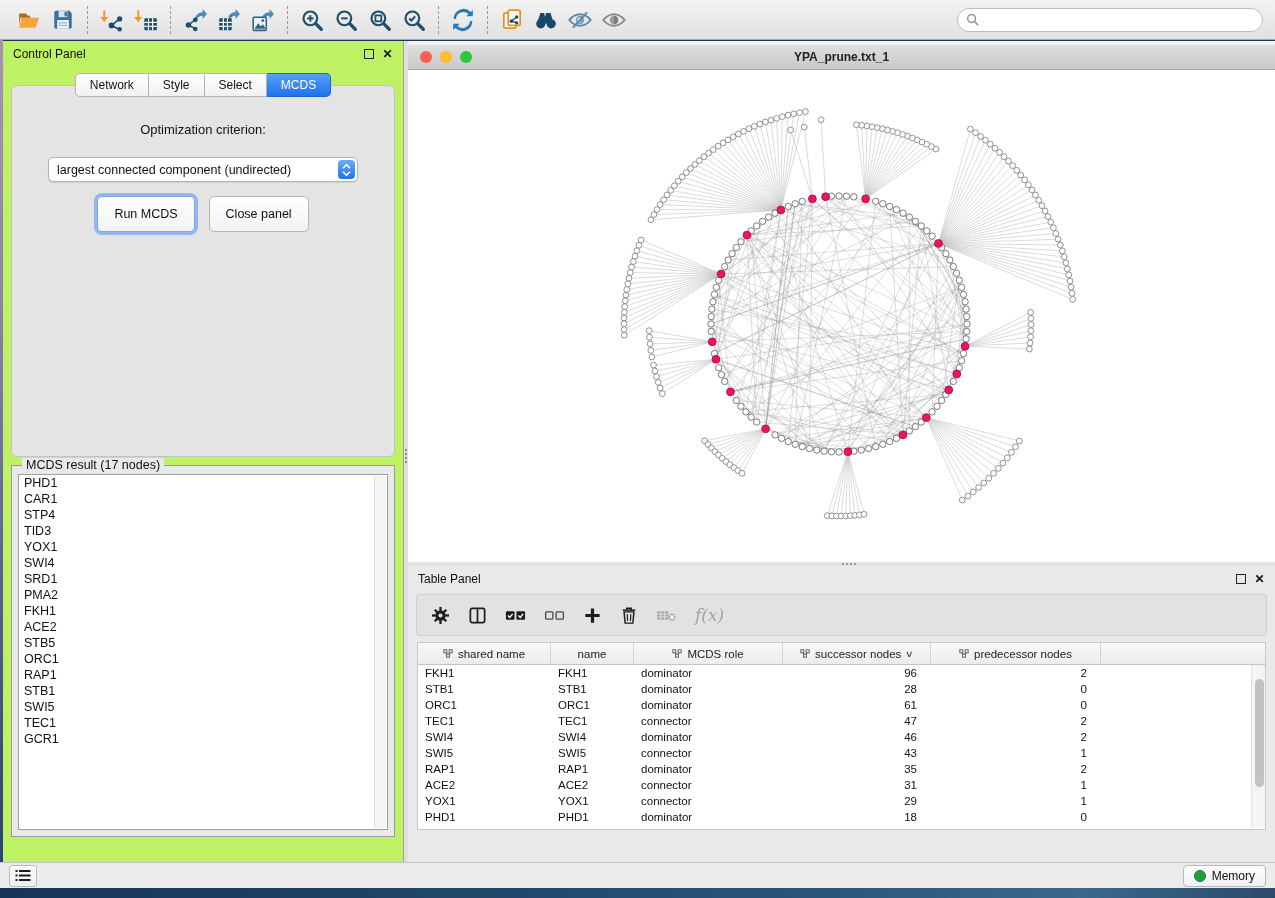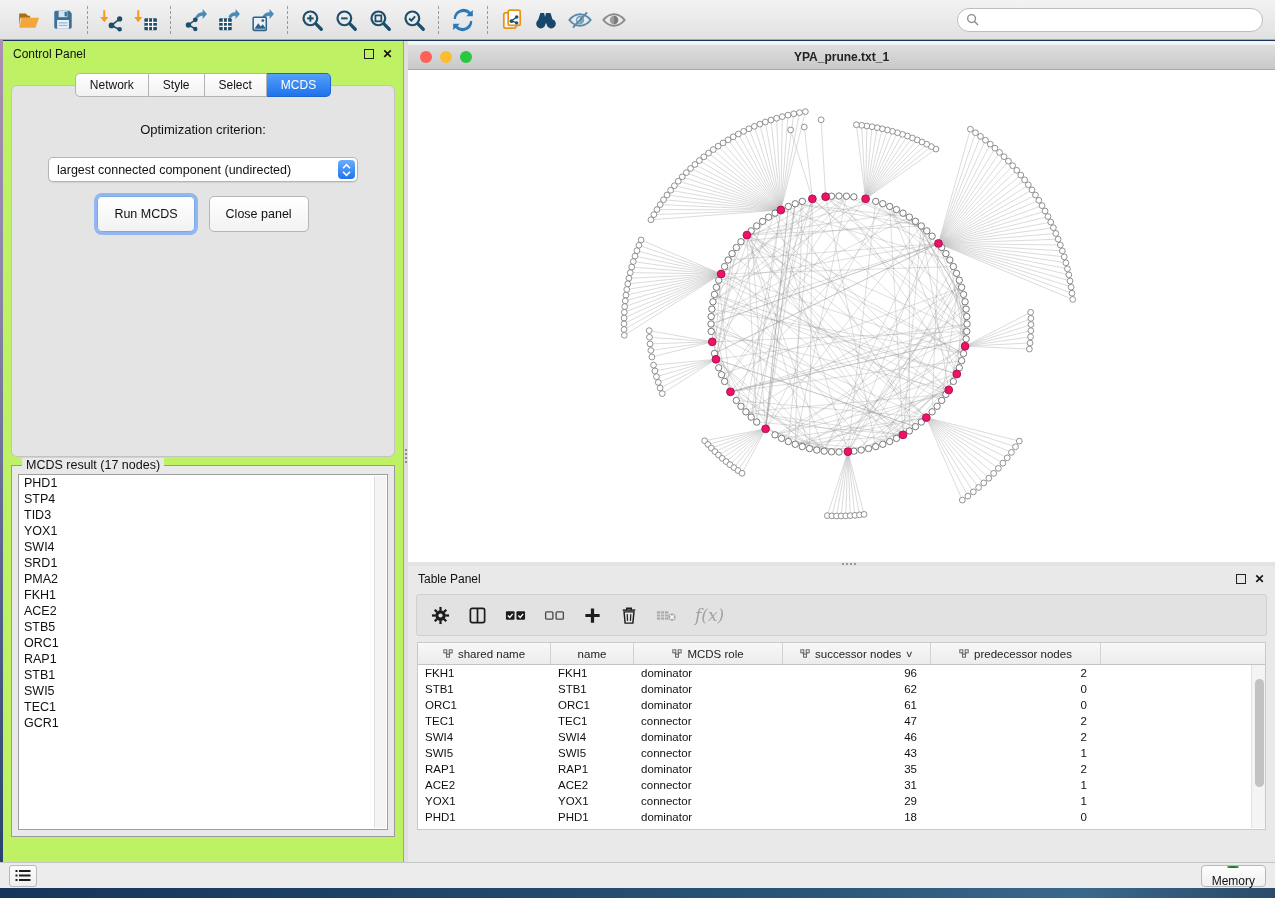--- a/index.html
+++ b/index.html
@@ -95,21 +95,21 @@
   .vscroll{position:absolute;top:22px;bottom:1px;right:0;width:13px;background:#f4f4f4;border-left:1px solid #e2e2e2;}
   .vthumb{position:absolute;top:14px;right:1.5px;width:9px;height:108px;background:#c2c2c2;border-radius:5px;}
   .tp-tabs{display:flex;justify-content:center;margin-top:5px;}
 
   
   .statusbar{position:absolute;left:0;right:0;bottom:10px;height:26px;background:#ececec;
        border-top:1px solid #c6c6c6;display:flex;align-items:center;padding:0 9px;box-sizing:border-box;}
   .hamb{width:26px;height:20px;background:linear-gradient(#fdfdfd,#eee);border:1px solid #b9b9b9;border-radius:3px;
        display:flex;align-items:center;justify-content:center;}
   .mem-btn{margin-left:auto;height:20px;background:linear-gradient(#fdfdfd,#f0f0f0);border:1px solid #b9b9b9;
-       border-radius:4px;display:flex;align-items:center;gap:6px;padding:0 10px;font-size:12px;color:#111;flex-direction:column;}
+       border-radius:4px;display:flex;align-items:center;gap:6px;padding:0 10px;font-size:12px;color:#111;}
   .mem-dot{width:10px;height:10px;border-radius:50%;background:#1ea03c;border:1px solid #157a2c;}
 </style>
 </head>
 <body>
 
 <div class="wall-bottom"></div>
 <div class="wall-left"></div>
 
 <div class="toolbar">
   <span class="tb-icon">
@@ -301,20 +301,21 @@
       <div class="cp-buttons">
         <button class="btn focus-ring">Run MCDS</button>
         <button class="btn">Close panel</button>
       </div>
     </div>
     <div class="result-group">
       <span class="result-legend">MCDS result (17 nodes)</span>
       <div class="result-list" id="mcds-list">
         <div class="result-scroll"></div>
       <div class="mcds-item">PHD1</div>
+          <div class="mcds-item">CAR1</div>
           <div class="mcds-item">STP4</div>
           <div class="mcds-item">TID3</div>
           <div class="mcds-item">YOX1</div>
           <div class="mcds-item">SWI4</div>
           <div class="mcds-item">SRD1</div>
           <div class="mcds-item">PMA2</div>
           <div class="mcds-item">FKH1</div>
           <div class="mcds-item">ACE2</div>
           <div class="mcds-item">STB5</div>
           <div class="mcds-item">ORC1</div>
@@ -1090,21 +1091,21 @@
               <div class="td" style="width: 133px; padding: 0px 0px 0px 7px; box-sizing: border-box;">FKH1</div>
               <div class="td" style="width: 83px; padding: 0px 0px 0px 7px; box-sizing: border-box;">FKH1</div>
               <div class="td" style="width: 149px; padding: 0px 0px 0px 7px; box-sizing: border-box;">dominator</div>
               <div class="td num" style="width: 148px; padding: 0px 14px 0px 0px; box-sizing: border-box;">96</div>
               <div class="td num" style="width: 170px; padding: 0px 14px 0px 0px; box-sizing: border-box;">2</div>
             </div>
             <div class="trow">
               <div class="td" style="width: 133px; padding: 0px 0px 0px 7px; box-sizing: border-box;">STB1</div>
               <div class="td" style="width: 83px; padding: 0px 0px 0px 7px; box-sizing: border-box;">STB1</div>
               <div class="td" style="width: 149px; padding: 0px 0px 0px 7px; box-sizing: border-box;">dominator</div>
-              <div class="td num" style="width: 148px; padding: 0px 14px 0px 0px; box-sizing: border-box;">62</div>
+              <div class="td num" style="width: 148px; padding: 0px 14px 0px 0px; box-sizing: border-box;">28</div>
               <div class="td num" style="width: 170px; padding: 0px 14px 0px 0px; box-sizing: border-box;">0</div>
             </div>
             <div class="trow">
               <div class="td" style="width: 133px; padding: 0px 0px 0px 7px; box-sizing: border-box;">ORC1</div>
               <div class="td" style="width: 83px; padding: 0px 0px 0px 7px; box-sizing: border-box;">ORC1</div>
               <div class="td" style="width: 149px; padding: 0px 0px 0px 7px; box-sizing: border-box;">dominator</div>
               <div class="td num" style="width: 148px; padding: 0px 14px 0px 0px; box-sizing: border-box;">61</div>
               <div class="td num" style="width: 170px; padding: 0px 14px 0px 0px; box-sizing: border-box;">0</div>
             </div>
             <div class="trow">

